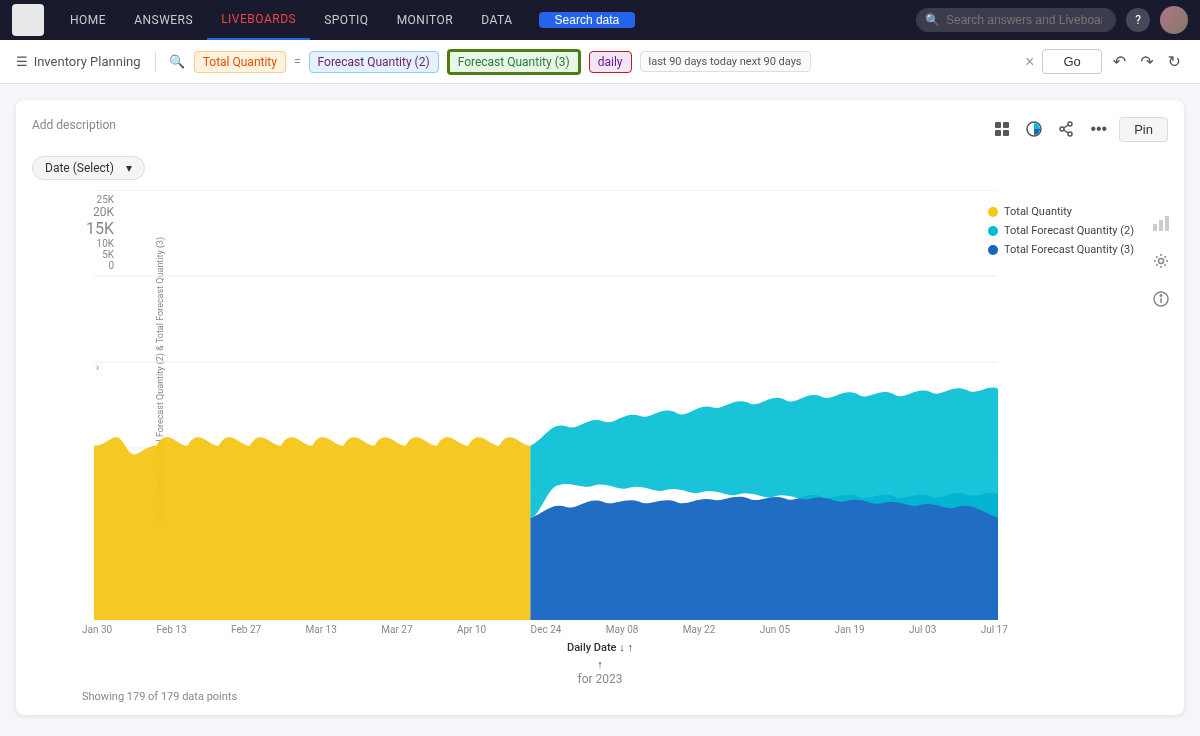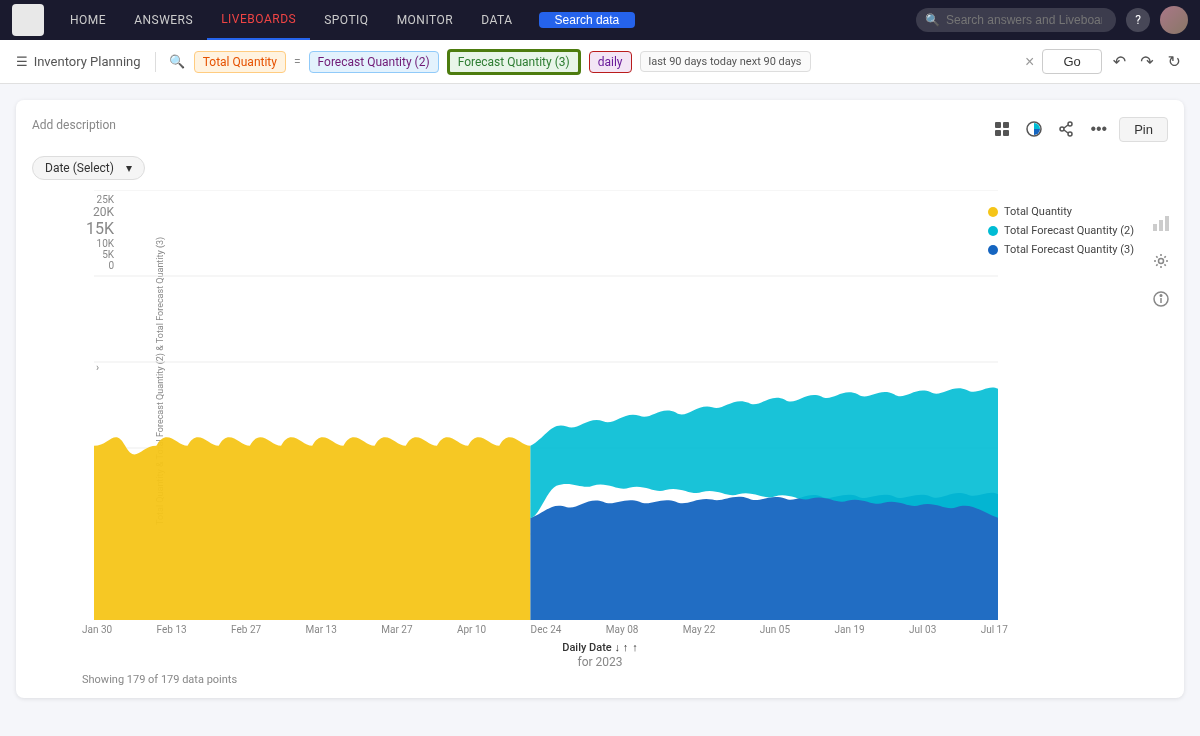--- a/index.html
+++ b/index.html
@@ -218,21 +218,21 @@
       margin-top: 4px;
       font-size: 10px;
       color: #888;
     }
     .chart-footer {
       margin-top: 6px;
       text-align: center;
     }
     .daily-date-label {
       font-size: 11px; color: #333; font-weight: 500;
-      display: flex; align-items: center; gap: 4px; justify-content: center;
+      display: flex; align-items: center; gap: 4px; justify-content: center; flex-direction: column;
     }
     .daily-date-sub {
       font-size: 12px; color: #888; text-align: center; margin-top: 1px;
     }
     .showing-label {
       font-size: 11px; color: #888; margin-top: 4px; text-align: left; margin-left: 50px;
     }
   </style>
 </head>
 <body>

